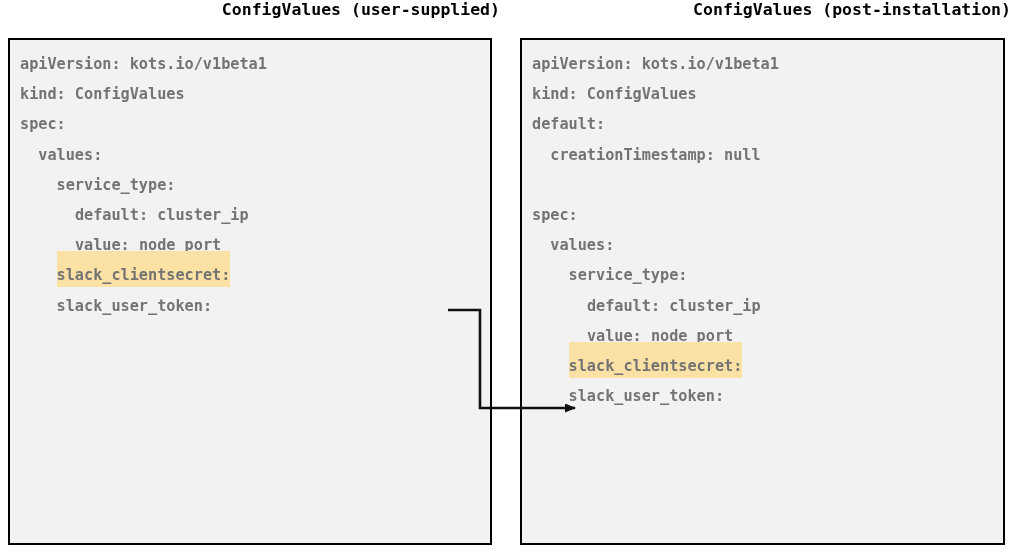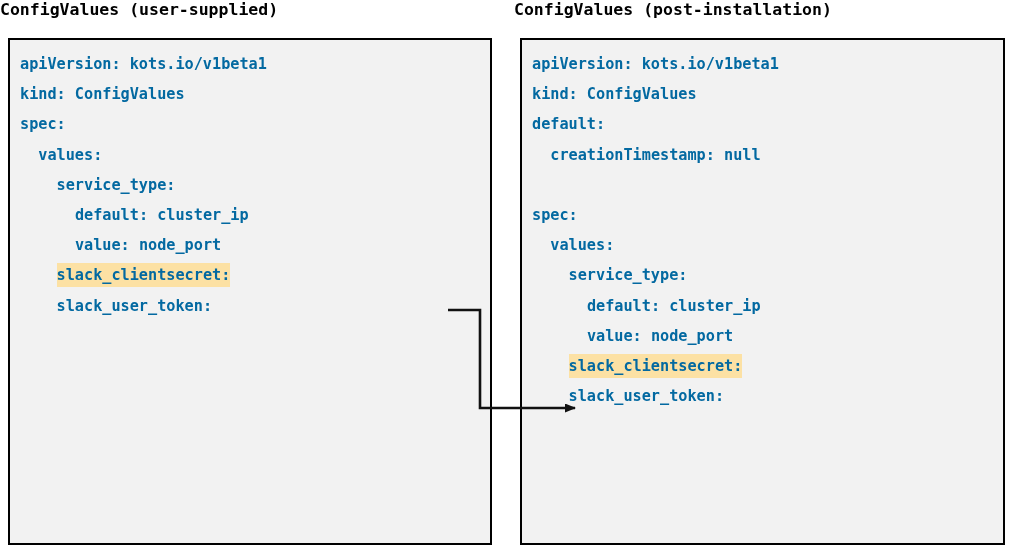--- a/index.html
+++ b/index.html
@@ -18,21 +18,21 @@
   .panel {
     position: absolute;
     box-sizing: border-box;
   }
 
   .panel-title {
     position: absolute;
     top: 0;
     left: 0;
     width: 100%;
-    text-align: left;
+    text-align: right;
     font-family: "DejaVu Sans Mono", "Liberation Mono", monospace;
     font-size: 16.5px;
     font-weight: bold;
     color: #000000;
     letter-spacing: 0px;
     white-space: nowrap;
   }
 
   .code-box {
     position: absolute;
@@ -48,33 +48,33 @@
     left: 10px;
     right: 2px;
   }
 
   .code-line {
     height: 30.2px;
     line-height: 30.2px;
     font-family: "DejaVu Sans Mono", "Liberation Mono", monospace;
     font-size: 15.2px;
     font-weight: bold;
-    color: #0369a1;
+    color: #737373;
     white-space: pre;
     letter-spacing: 0px;
   }
 
   .code-line > span.seg {
     display: inline;
     white-space: pre;
   }
 
   .hl {
     background: #fce1a4;
-    padding-top: 3px;
+    padding-top: 15px;
     padding-bottom: 3px;
     margin-top: 24px;
   }
 
   
   #panel-left { left: 0px;  top: 0px; width: 500px; height: 559px; }
   #box-left   { left: 8px;  top: 38px; width: 484px; height: 507px; }
 
   
   #panel-right { left: 514px; top: 0px; width: 497px; height: 559px; }

